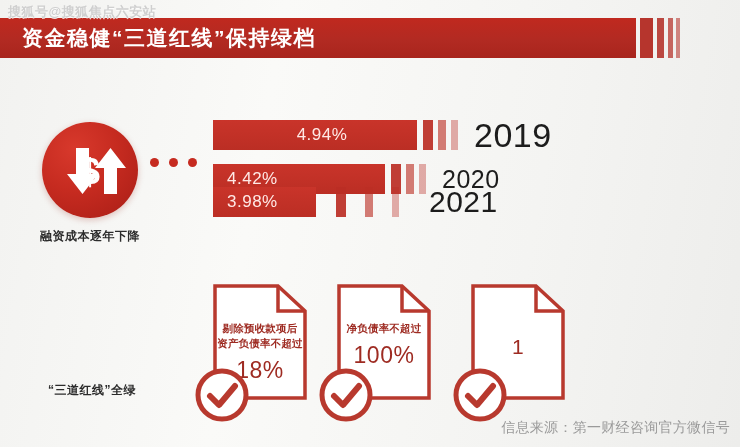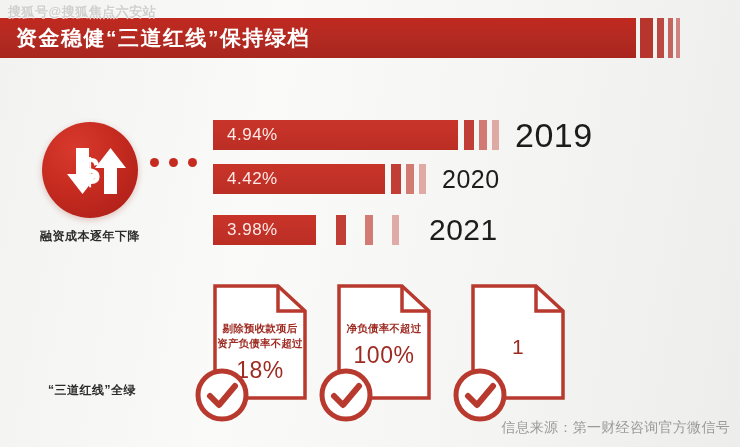--- a/index.html
+++ b/index.html
@@ -40,21 +40,21 @@
     background: linear-gradient(180deg, #c0291f 0%, #b22a22 55%, #a8251d 100%);
     display: flex;
     align-items: center;
     z-index: 10;
   }
   #title-text {
     color: #ffffff;
     font-size: 21px;
     font-weight: bold;
     letter-spacing: 1.5px;
-    margin-left: 16px;
+    margin-left: 22px;
     white-space: nowrap;
   }
   .title-stripe {
     position: absolute;
     top: 18px;
     height: 40px;
     background: #b22a22;
     z-index: 10;
   }
   .title-stripe.s1 { left: 640px; width: 13px; opacity: 0.95; }
@@ -113,31 +113,31 @@
   .bar-row {
     position: absolute;
     left: 213px;
     height: 30px;
     display: flex;
     align-items: center;
     z-index: 5;
   }
   .bar-row.r1 { top: 120px; }
   .bar-row.r2 { top: 164px; }
-  .bar-row.r3 { top: 215px; gap: 14px; }
+  .bar-row.r3 { top: 187px; gap: 14px; }
 
   .bar-main {
     height: 30px;
     background: linear-gradient(180deg, #c9342a 0%, #bb2e24 100%);
     display: flex;
     align-items: center;
     padding-left: 14px;
     box-sizing: border-box;
   }
-  .bar-row.r1 .bar-main { width: 245px; }
+  .bar-row.r1 .bar-main { width: 204px; justify-content: center; }
   .bar-row.r2 .bar-main { width: 172px; }
   .bar-row.r3 .bar-main { width: 103px; }
 
   .bar-value {
     color: #ffe9e6;
     font-size: 17px;
     font-weight: normal;
     letter-spacing: 0.5px;
   }
   .bar-seg {

